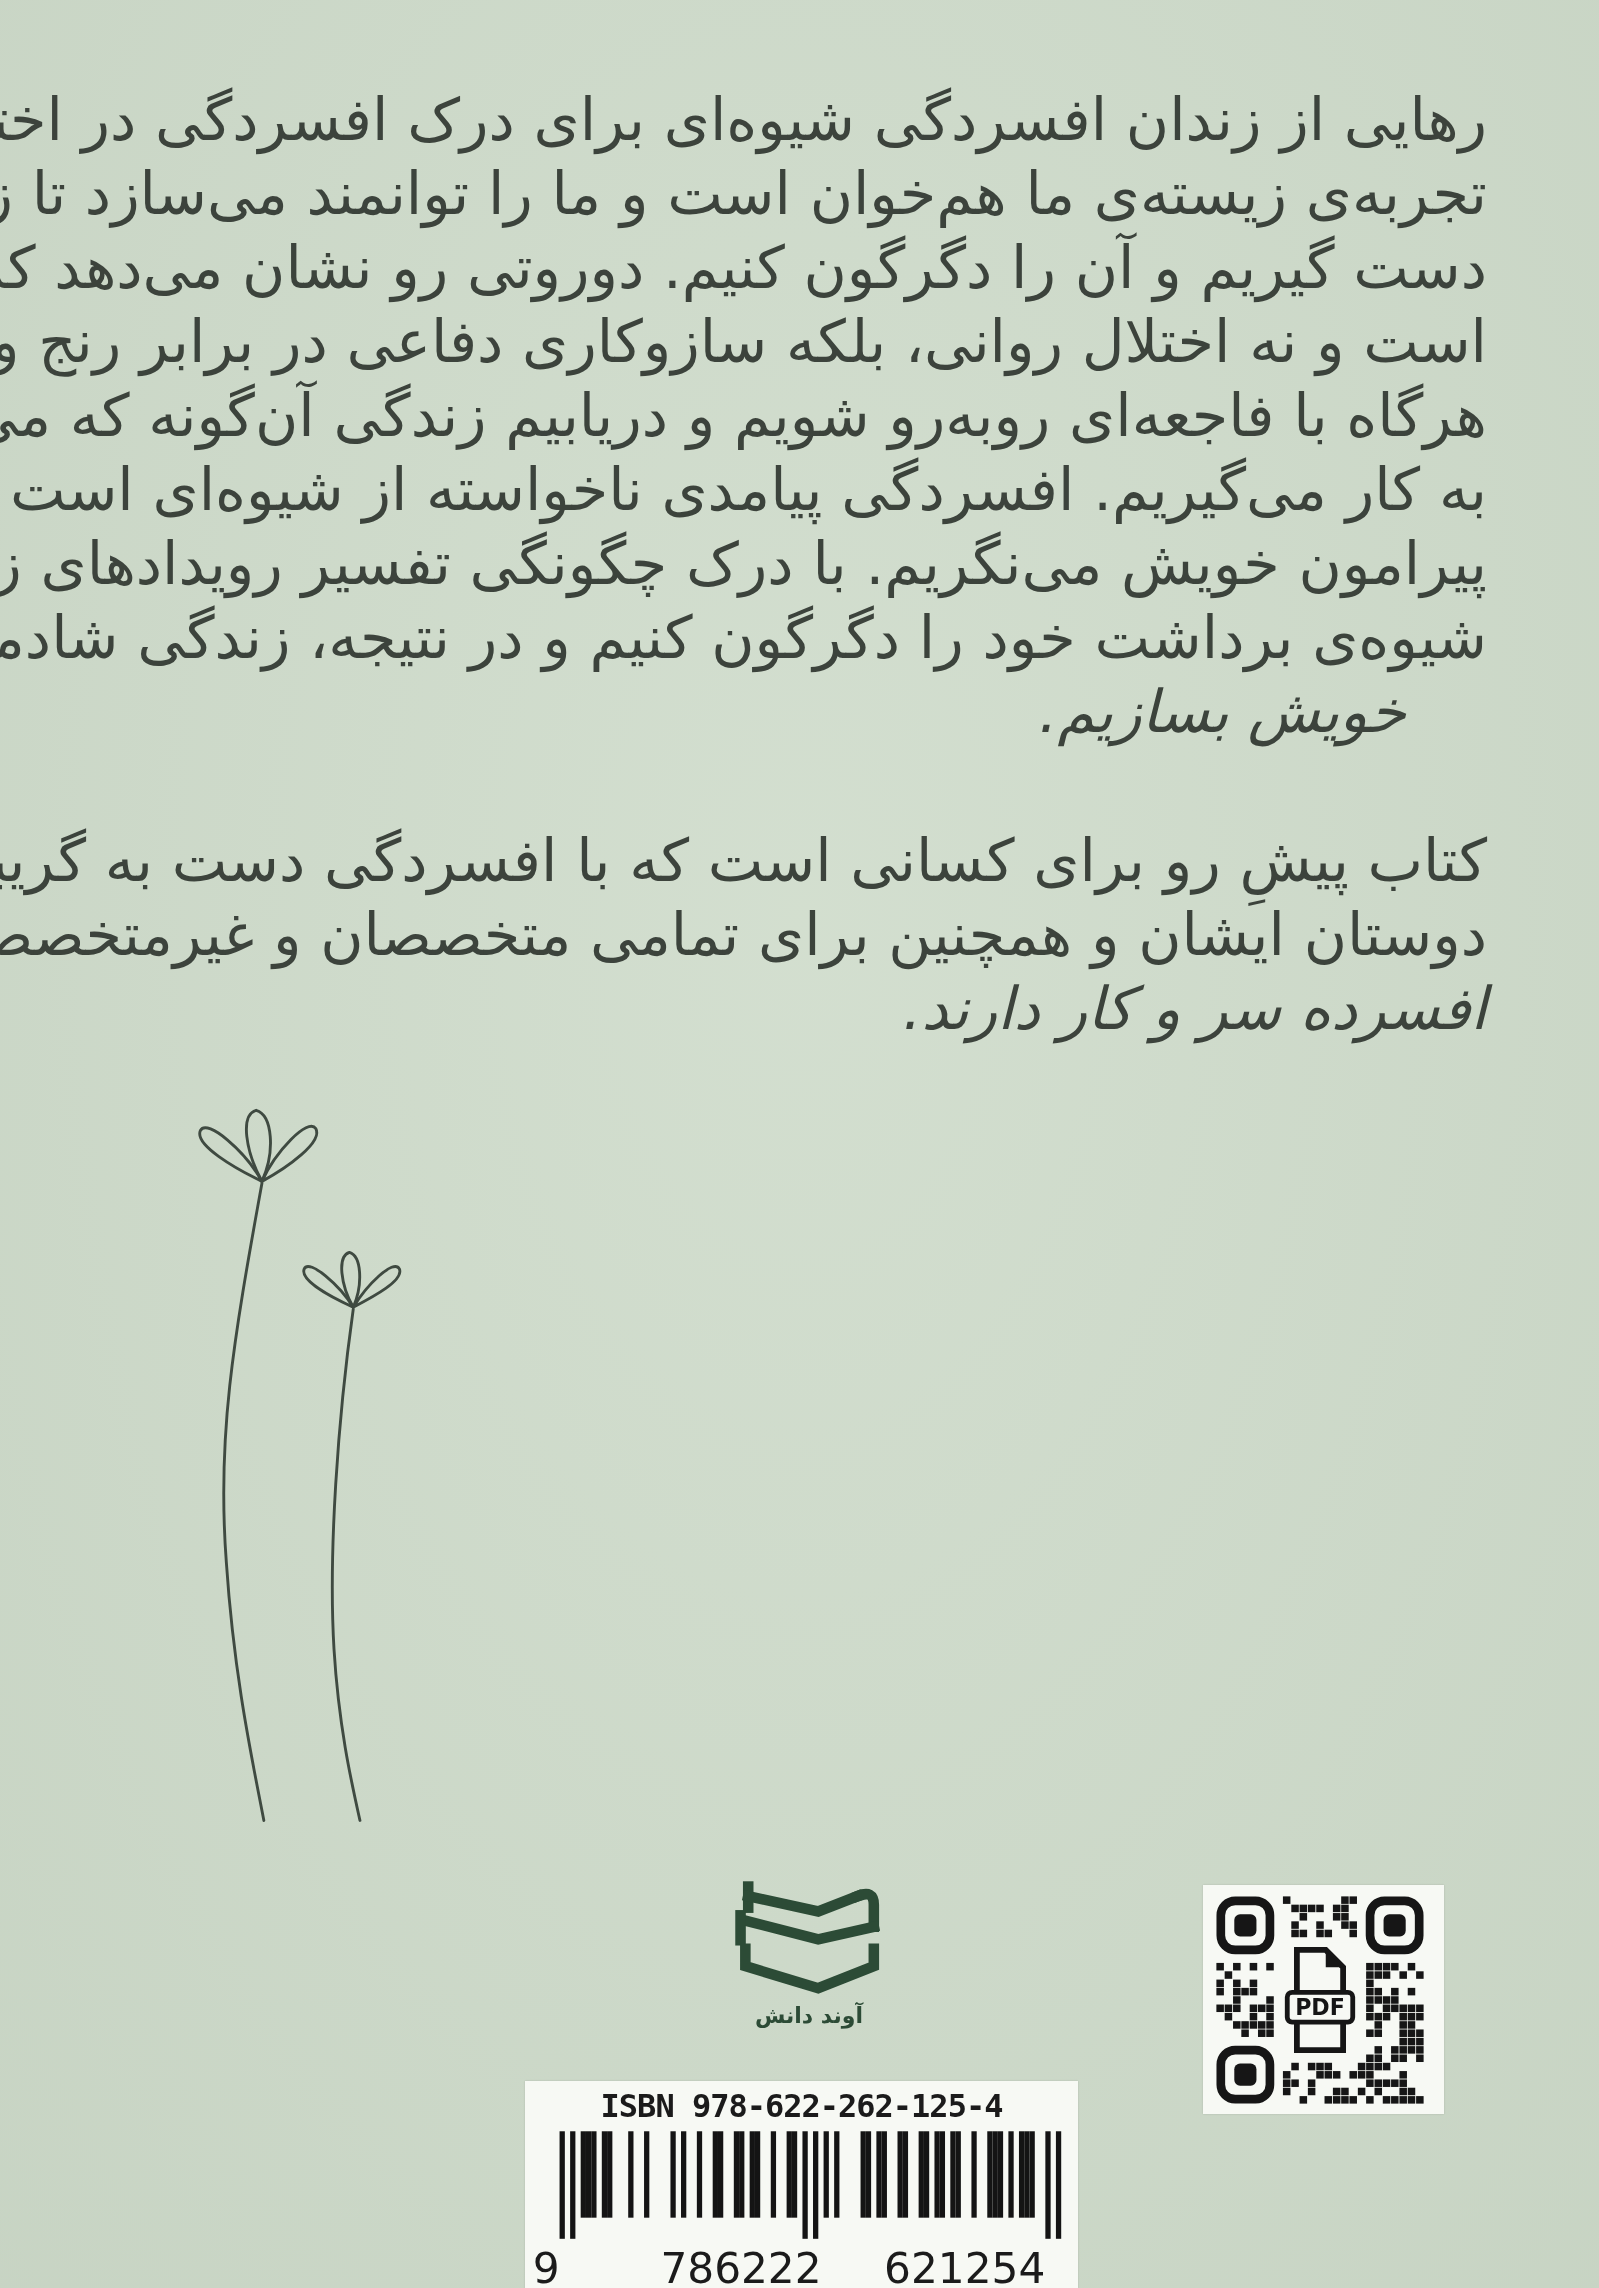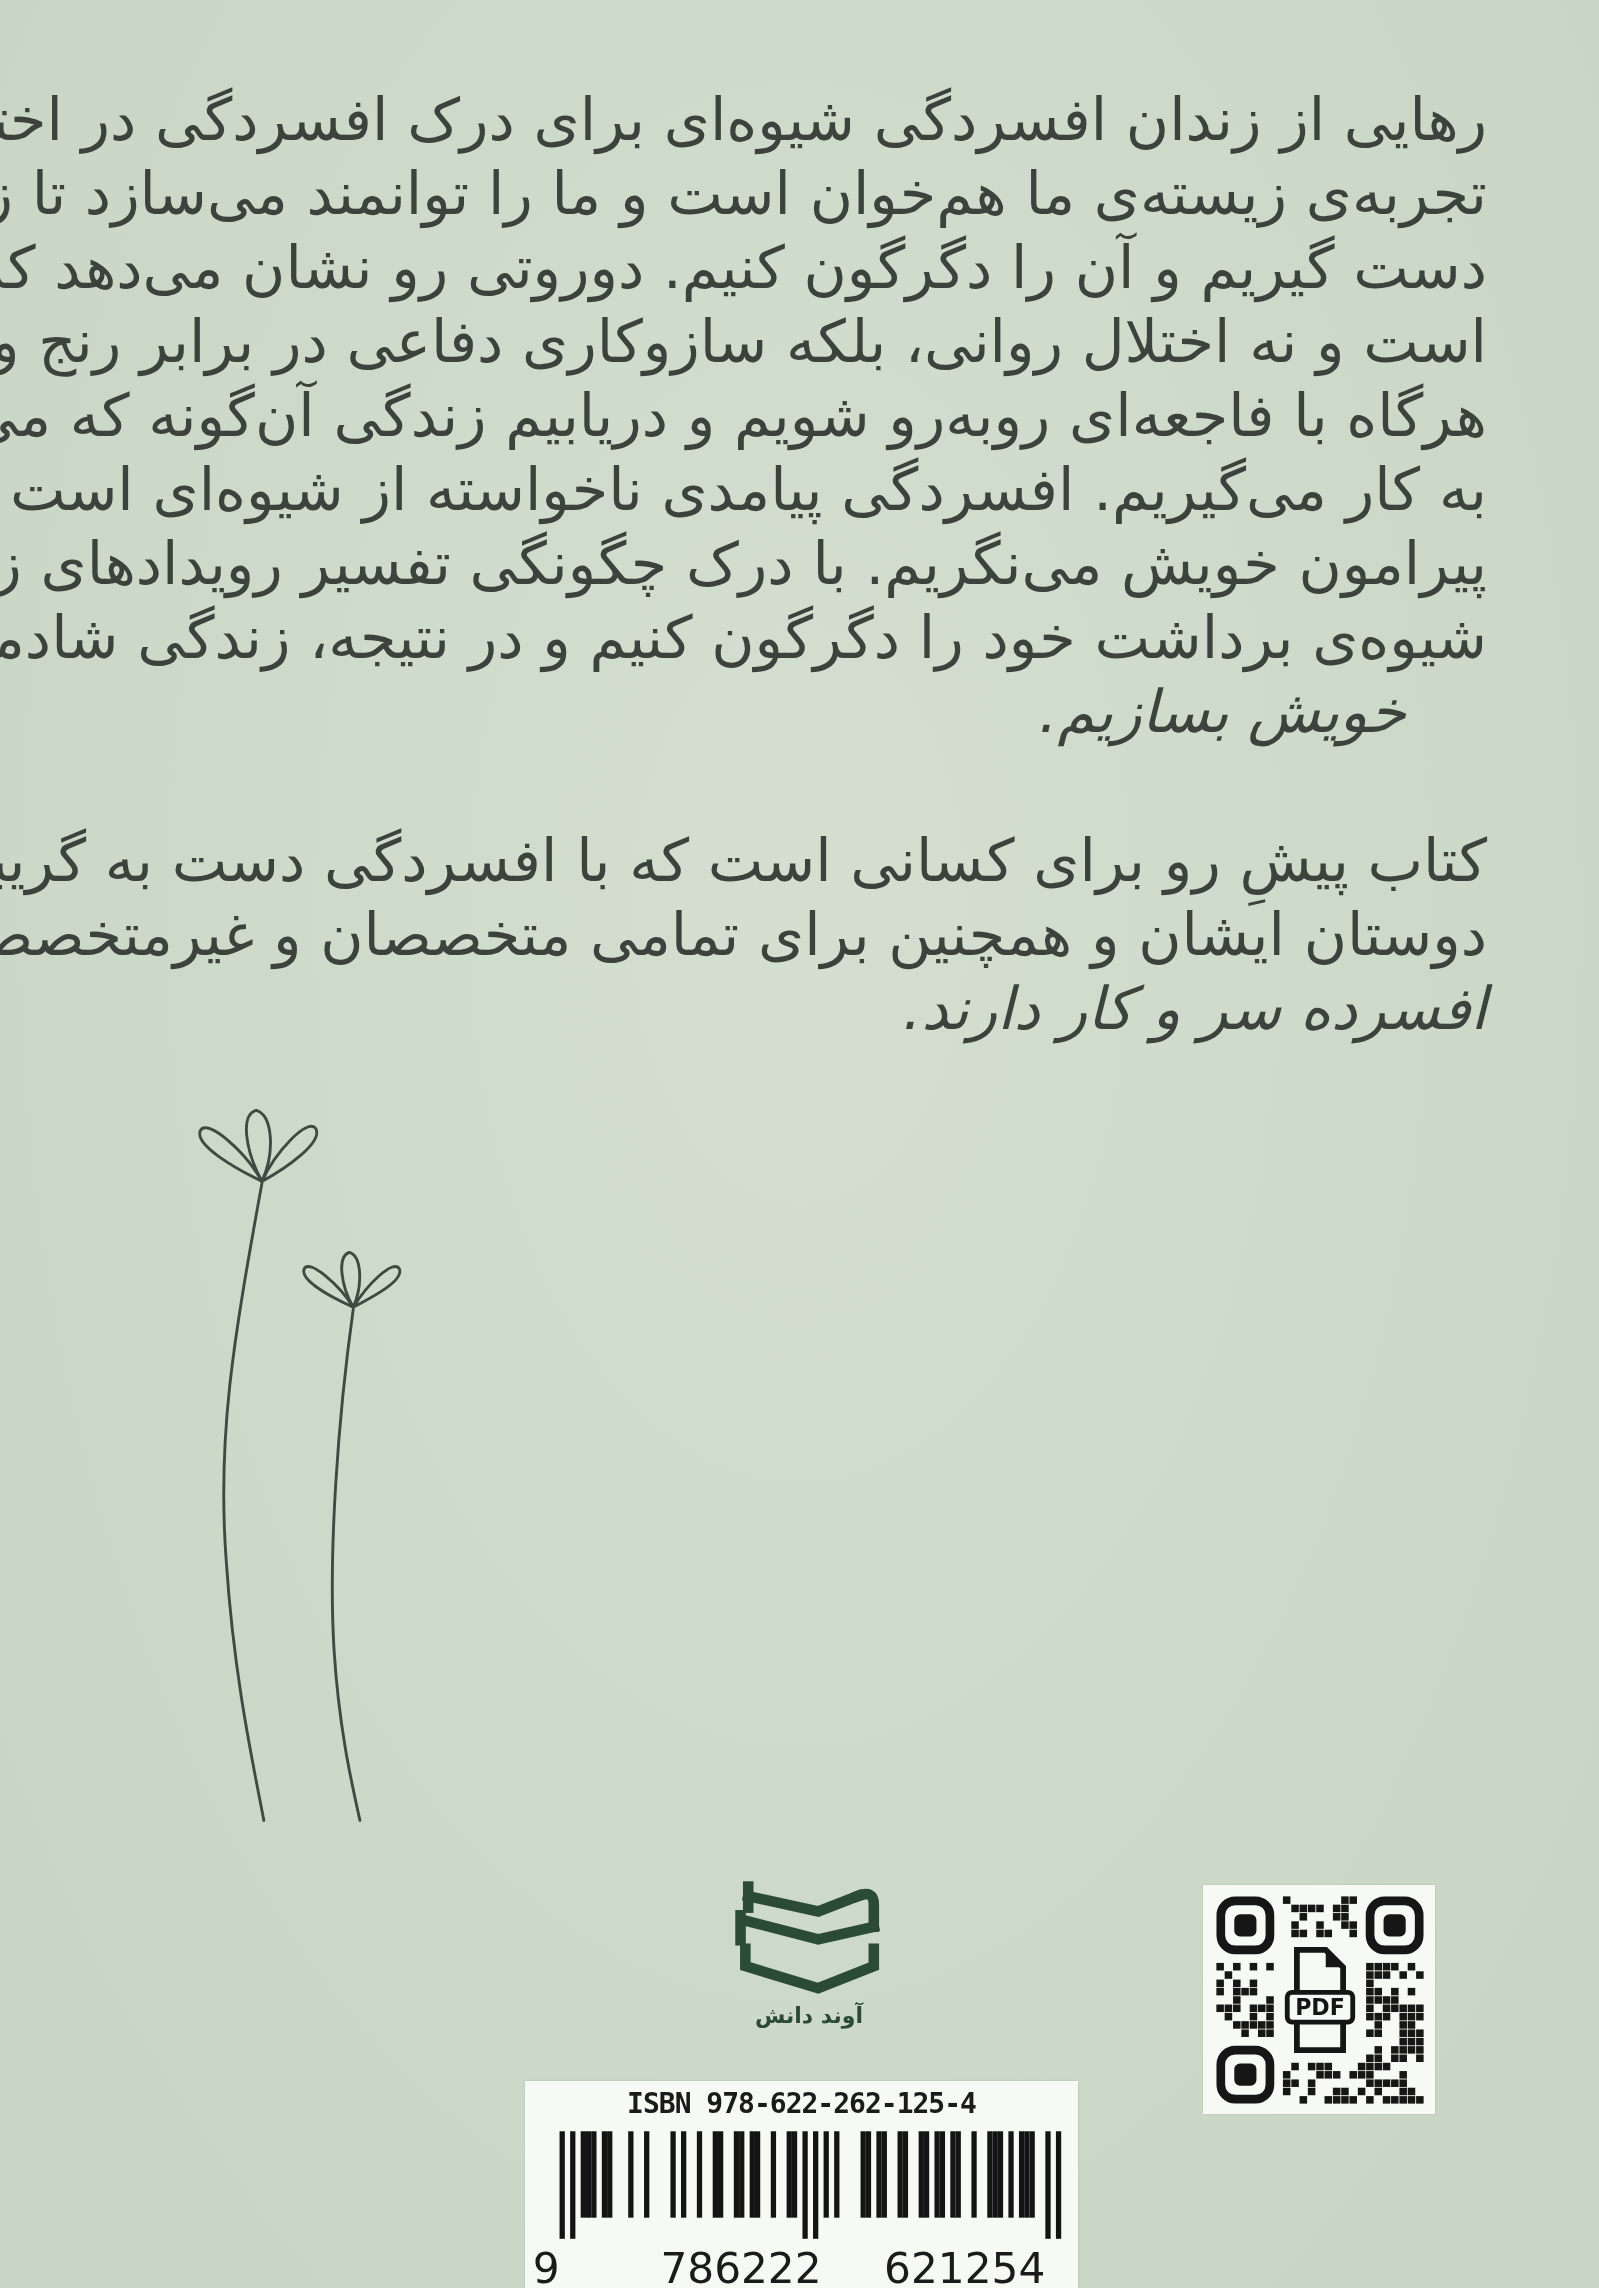--- a/index.html
+++ b/index.html
@@ -23,32 +23,32 @@
   .flowers{position:absolute;left:134px;top:1092px;}
   
   .logo{position:absolute;left:730px;top:1873px;}
   .publisher-name{
     position:absolute;left:672px;top:2003px;width:274px;
     text-align:center;font-size:22px;font-weight:bold;color:#2c4b36;direction:rtl;
   }
   
   .qr{
     position:absolute;left:1203px;top:1885px;width:232px;height:229px;
-    background:#f7f9f4;box-shadow:0 0 1.9px rgba(0,0,0,.15);
+    background:#f7f9f4;box-shadow:0 0 1.9px rgba(0,0,0,.15);padding-left:9px;
   }
   .qr svg{position:absolute;left:12.5px;top:10.6px;}
   
   .isbn-label{
     position:absolute;left:525px;top:2081px;width:553px;height:208px;
     background:#f7f9f4;box-shadow:0 0 1.9px rgba(0,0,0,.15);
   }
   .isbn-text{
     position:absolute;top:5.8px;left:0;right:0;text-align:center;
     font-family:"DejaVu Sans Mono",monospace;font-weight:bold;
-    font-size:28px;letter-spacing:-1px;color:#1b1b1b;white-space:nowrap;
+    font-size:32px;letter-spacing:-1px;color:#1b1b1b;white-space:nowrap;
   }
   .isbn-label svg{position:absolute;left:0;top:50px;}
   .bc-digits{font-family:"DejaVu Sans",sans-serif;font-size:44px;fill:#1b1b1b;}
 </style>
 </head>
 <body>
 
 <div class="cover">
 
   <section class="blurb">

